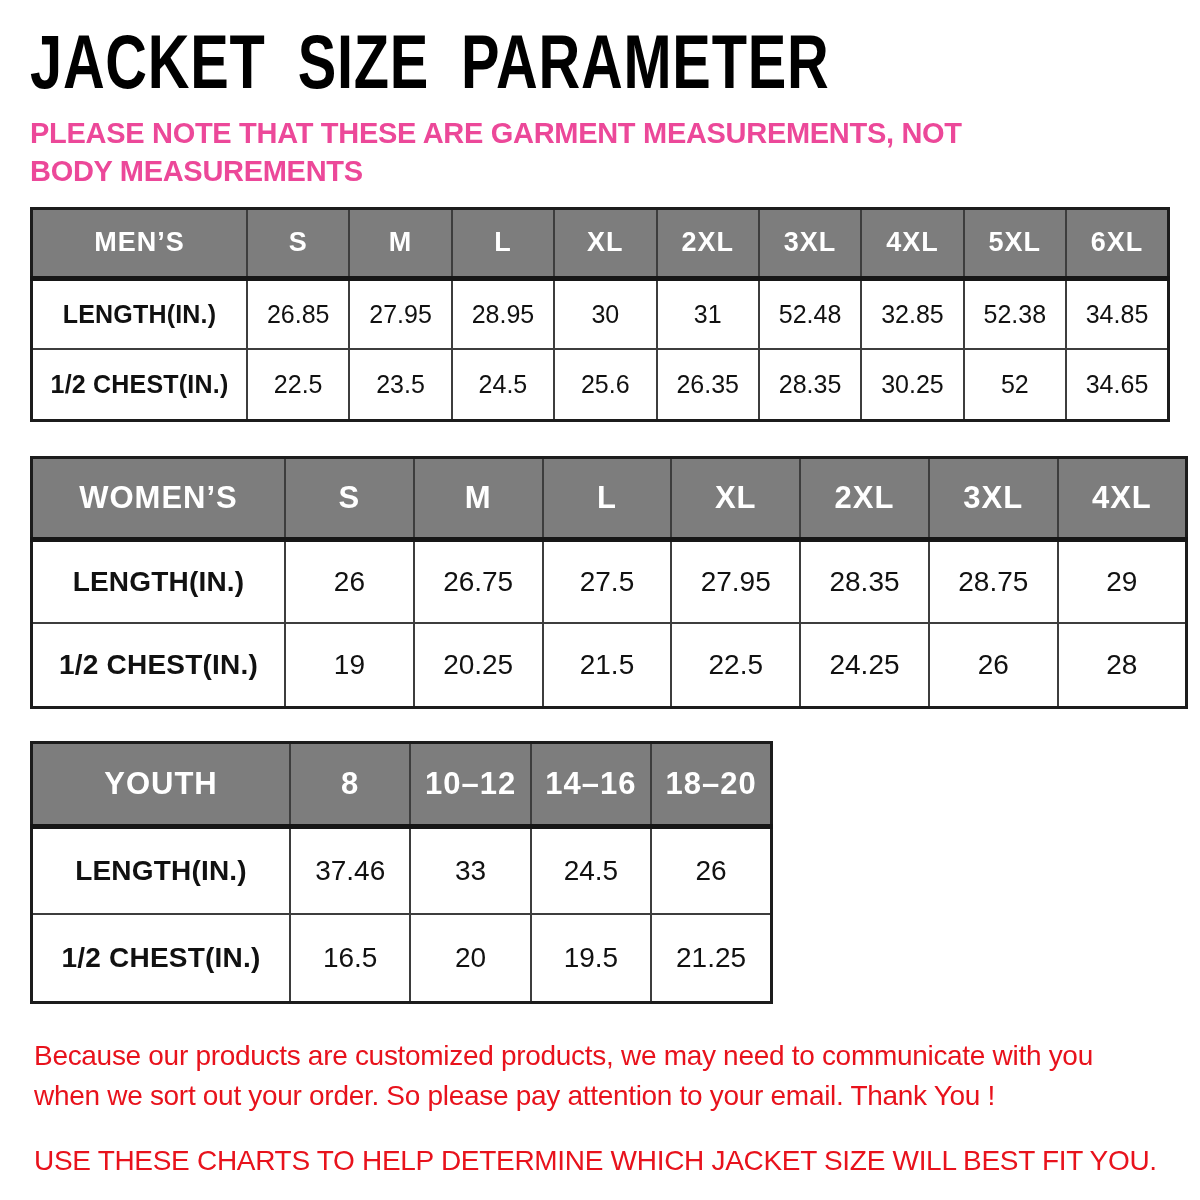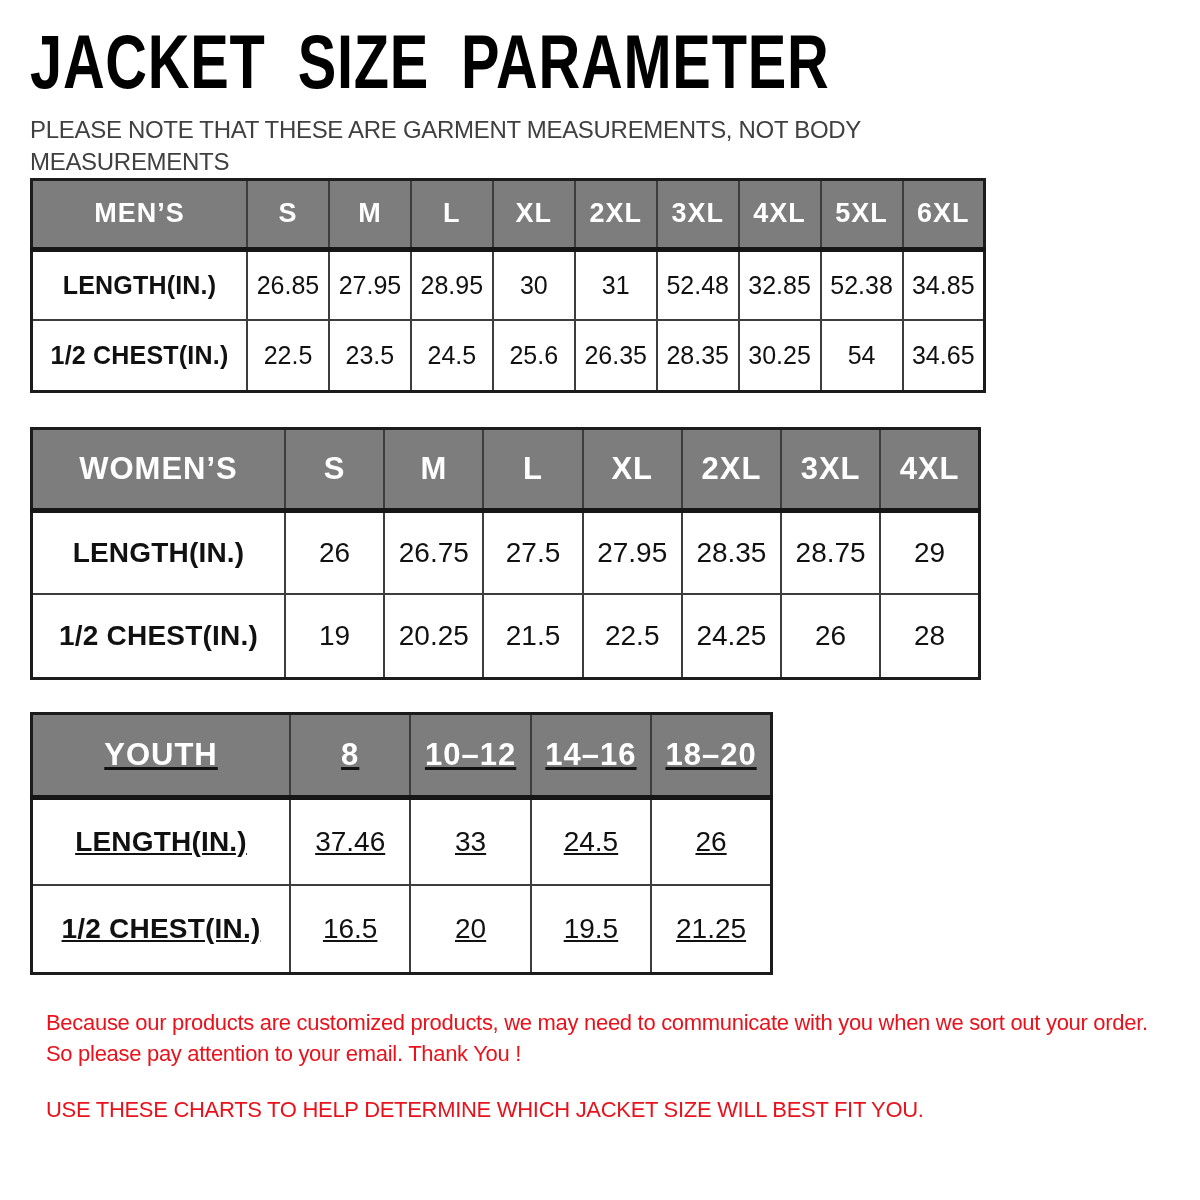--- a/index.html
+++ b/index.html
@@ -21,25 +21,25 @@
     color:#000;
     transform:scaleX(0.76);
     transform-origin:left center;
     white-space:nowrap;
   }
 
   
   .note{
     margin-top:16px;
     max-width:945px;
-    font-size:24px;
+    font-size:29px;
     line-height:1.32;
     letter-spacing:-0.3px;
-    font-weight:normal;
-    color:#404040;
+    font-weight:bold;
+    color:#ec4899;
   }
 
   
   table.size-table{
     border-collapse:collapse;
     table-layout:fixed;
     border:3px solid #1c1c1c;
   }
   table.size-table th, table.size-table td{
     border:2px solid #3d3d3d;
@@ -55,52 +55,52 @@
     border-bottom:5px solid #161616;
     letter-spacing:1px;
   }
   table.size-table td.row-label{
     font-weight:bold;
     letter-spacing:0.2px;
     text-align:center;
   }
 
   
-  #mens-table{width:956px;margin-top:0;}
+  #mens-table{width:1140px;margin-top:16px;}
   #mens-table thead tr{height:70px;}
   #mens-table tbody tr{height:71px;}
   #mens-table thead th{font-size:27px;}
   #mens-table td{font-size:25px;}
   #mens-table .col-label{width:213px;}
 
   
-  #womens-table{width:951px;margin-top:34px;}
+  #womens-table{width:1158px;margin-top:34px;}
   #womens-table thead tr{height:82px;}
   #womens-table tbody tr{height:84px;}
   #womens-table thead th{font-size:31px;}
   #womens-table td{font-size:28px;}
   #womens-table .col-label{width:251px;}
 
   
-  #youth-table{width:743px;margin-top:32px;text-decoration:underline;}
+  #youth-table{width:743px;margin-top:32px;}
   #youth-table thead tr{height:84px;}
   #youth-table tbody tr{height:88px;}
   #youth-table thead th{font-size:31px;}
   #youth-table td{font-size:28px;}
   #youth-table .col-label{width:256px;}
 
   
   .footer{
     margin-top:32px;
     color:#e8121c;
   }
   .footer p{
-    margin:16px;
+    margin:4px;
     max-width:1148px;
-    font-size:22px;
+    font-size:28px;
     line-height:1.45;
     letter-spacing:-0.3px;
   }
   .footer p + p{
     margin-top:24px;
   }
 </style>
 </head>
 <body>
 
@@ -140,21 +140,21 @@
         </tr>
         <tr>
           <td class="row-label col-label">1/2 CHEST(IN.)</td>
           <td>22.5</td>
           <td>23.5</td>
           <td>24.5</td>
           <td>25.6</td>
           <td>26.35</td>
           <td>28.35</td>
           <td>30.25</td>
-          <td>54</td>
+          <td>52</td>
           <td>34.65</td>
         </tr>
       </tbody>
     </table>
 
   <table class="size-table" id="womens-table">
       <thead>
         <tr>
           <th class="col-label">WOMEN’S</th>
           <th>S</th>

